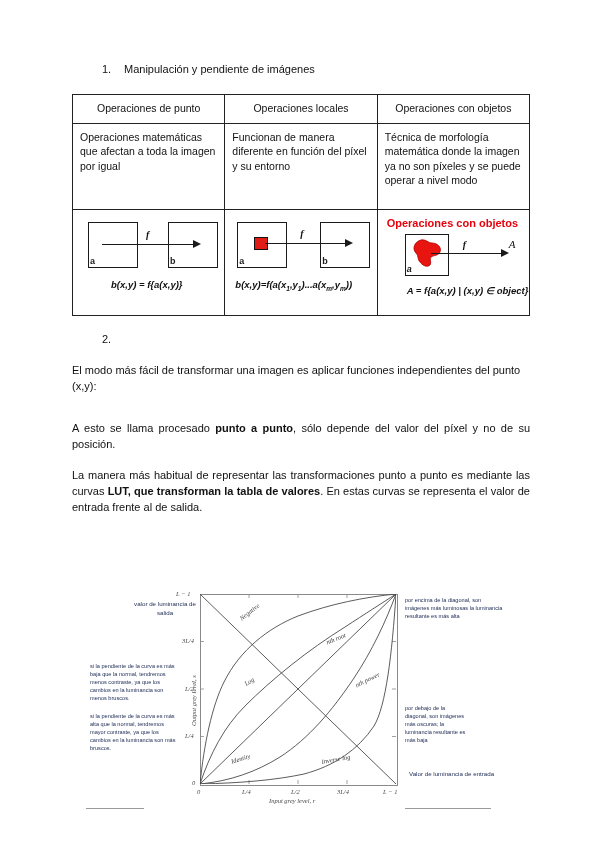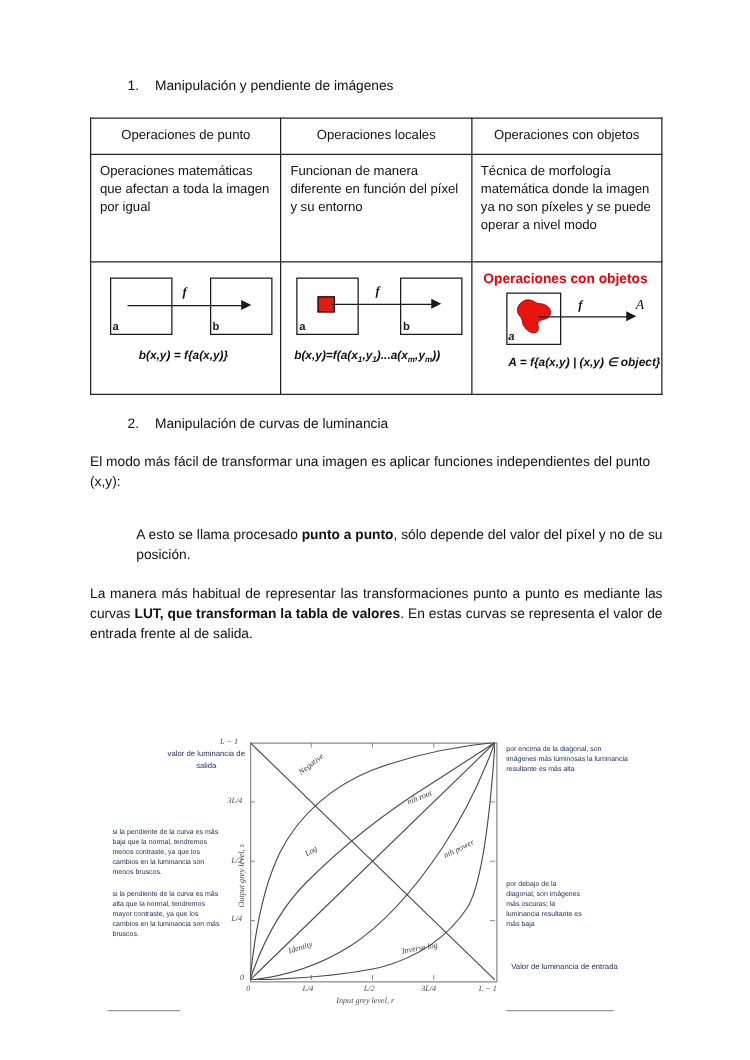--- a/index.html
+++ b/index.html
@@ -284,27 +284,26 @@
             <div class="flabel" style="left:124px; top:21px; font-style:italic; font-weight:normal; font-size:11px;">A</div>
             <div class="eq" style="left:22px; top:68px;">A = f{a(x,y) | (x,y) ∈ object}</div>
           </div>
         </td>
       </tr>
     </tbody>
       </table>
 
     <div class="numbered" style="margin-top:16px;">
       <span class="num">2.</span>
-      <span>Manipulación de curvas de luminancia</span>
     </div>
 
     <p class="para">El modo más fácil de transformar una imagen es aplicar funciones independientes del punto (x,y):</p>
 
 
-    <p class="para justify" style="margin-top:26px;margin-left:37px;">
+    <p class="para justify" style="margin-top:26px;">
       <span>A esto se llama procesado </span><span class="bold">punto a punto</span><span>, sólo depende del valor del píxel y no de su posición.</span>
     </p>
 
     <p class="para justify" style="margin-top:15px;">
       <span>La manera más habitual de representar las transformaciones punto a punto es mediante las curvas </span><span class="bold">LUT, que transforman la tabla de valores</span><span>. En estas curvas se representa el valor de entrada frente al de salida.</span>
     </p>
 
   </div>
 
   <div class="chart-wrap">

